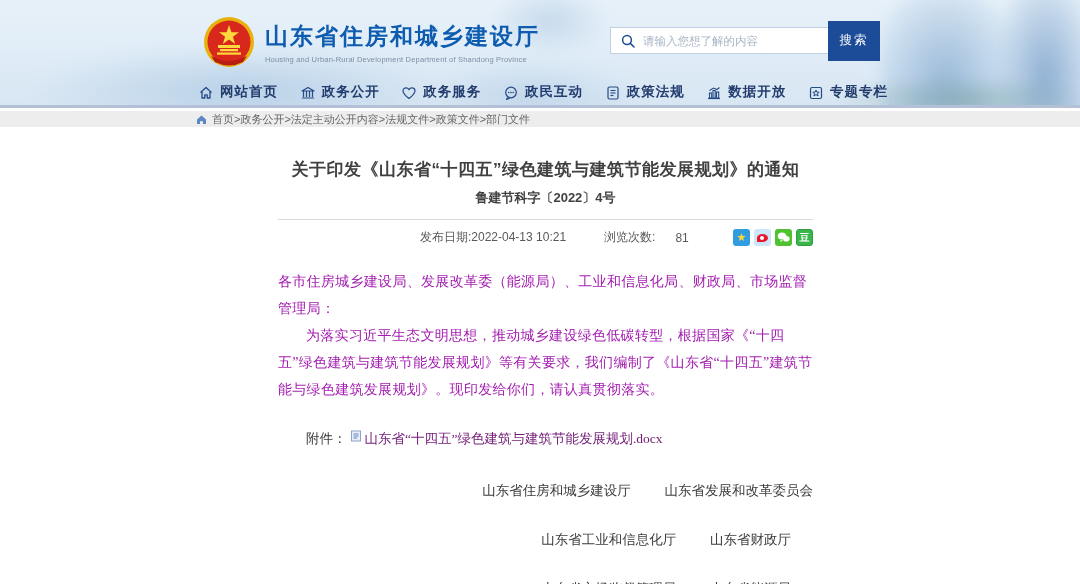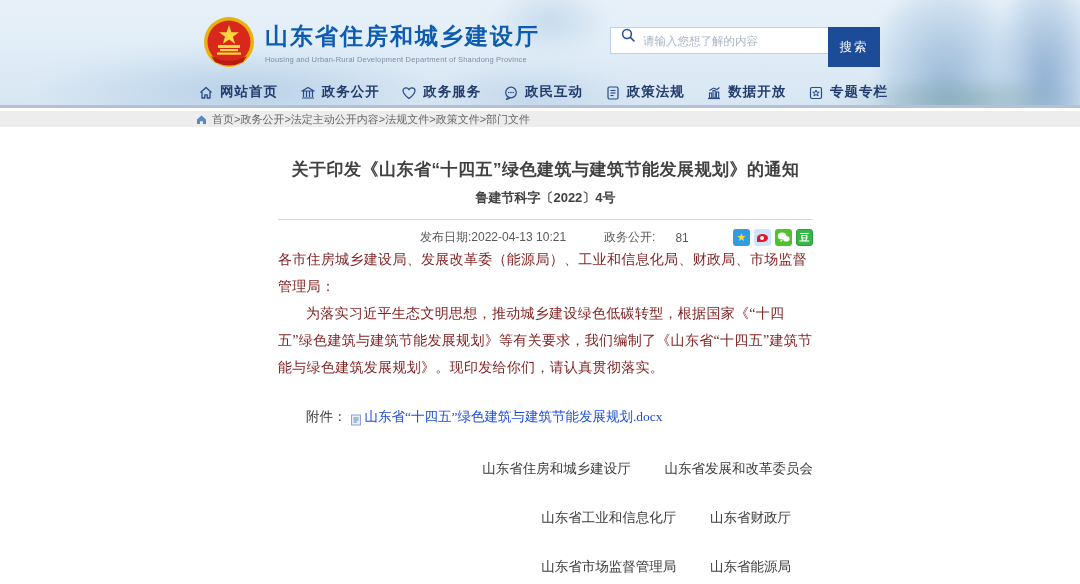--- a/index.html
+++ b/index.html
@@ -25,21 +25,21 @@
   .wash.w6 { left:490px; top:-15px; width:120px; height:70px;
              background:radial-gradient(ellipse at center, rgba(150,185,218,.4), rgba(160,195,225,0) 70%); }
 
   .brand { position:absolute; left:203px; top:16px; display:flex; align-items:center; }
   .emblem { width:52px; height:52px; flex:0 0 52px; }
   .brand-text { margin-left:10px; }
   .site-title { font-size:23px; font-weight:bold; color:#0e5cb0; letter-spacing:2px; }
   .site-sub { font-size:7.5px; color:#7e8da3; margin-top:3px; letter-spacing:.2px; }
 
   .search { position:absolute; left:610px; top:27px; width:270px; height:27px;
-            background:#fff; border:1px solid #bfd0e2; display:flex; }
+            background:#fff; border:1px solid #bfd0e2; display:flex; align-items:center; }
   .search .mag { margin:0 8px 0 10px; flex:0 0 14px; }
   .search input { flex:1; border:none; outline:none; font-size:11.5px; color:#333;
                   font-family:"Liberation Sans", sans-serif; background:transparent; }
   .search input::placeholder { color:#a9b6c6; }
   .search .btn { width:52px; height:40px; margin:-1px; background:#1c4c97; color:#fff;
                  font-size:12.5px; border:none; cursor:pointer; letter-spacing:2px;
                  font-family:"Liberation Sans", sans-serif; }
 
   .nav { position:absolute; left:198px; top:80px; width:690px; height:24px;
          display:flex; justify-content:space-between; align-items:center; }
@@ -68,28 +68,28 @@
            justify-content:center; font-size:11px; cursor:pointer; line-height:1; }
   .s-fav { background:#2f9de0; color:#ffd83d; }
   .s-weibo { background:#cde7f8; }
   .s-weibo .eye { width:11px; height:8px; background:#e6162d; border-radius:50% 50% 50% 0; position:relative; }
   .s-weibo .eye::after { content:""; position:absolute; left:3px; top:2px; width:4px; height:4px;
                          background:#fff; border-radius:50%; }
   .s-wechat { background:#4fc32f; }
   .s-douban { background:#3ab54a; color:#fff; font-size:10px; font-weight:bold;
               border:1px solid #2f9e3e; }
 
-  .body-text { font-family:"Liberation Serif", serif;
-               font-size:14px; color:#7f1d1d; line-height:27px; letter-spacing:.3px; }
+  .body-text { margin-top:22px; font-family:"Liberation Serif", serif;
+               font-size:14px; color:#a21caf; line-height:27px; letter-spacing:.3px; }
   .body-text p.indent { text-indent:2em; }
 
   .attach { margin-top:27px; padding-left:28px; font-family:"Liberation Serif", serif;
-            font-size:13.5px; color:#3a3a3a; display:flex; align-items:flex-end; }
+            font-size:13.5px; color:#3a3a3a; display:flex; align-items:flex-start; }
   .attach .doc-ico { display:inline-block; margin:0 3px; }
-  .attach a { color:#1d4ed8; text-decoration:none; cursor:pointer; }
+  .attach a { color:#701a75; text-decoration:none; cursor:pointer; }
 
   .sigs { margin-top:34px; font-family:"Liberation Serif", serif; font-size:13.5px;
           color:#3a3a3a; }
   .sig-row { text-align:right; margin-top:31px; }
   .sig-row.inset { padding-right:22px; }
   .sig-right { margin-left:2.5em; }
 </style>
 </head>
 <body>
 
@@ -193,21 +193,21 @@
     <span class="crumb">首页&gt;政务公开&gt;法定主动公开内容&gt;法规文件&gt;政策文件&gt;部门文件</span>
   </div>
 
   <div class="article">
     <div class="a-title">关于印发《山东省“十四五”绿色建筑与建筑节能发展规划》的通知</div>
     <div class="a-docnum">鲁建节科字〔2022〕4号</div>
     <div class="a-sep"></div>
 
     <div class="a-meta">
       <span class="m-date">发布日期:2022-04-13 10:21</span>
-      <span class="m-viewlab">政务公开:</span>
+      <span class="m-viewlab">浏览次数:</span>
       <span class="m-views">81</span>
       <span class="share">
         <span class="sicon s-fav">★</span>
         <span class="sicon s-weibo">
             <span class="eye"></span>
           </span>
         <span class="sicon s-wechat">
           <svg width="13" height="11" viewBox="0 0 13 11">
             <ellipse cx="5" cy="4" rx="4.3" ry="3.5" fill="#fff"></ellipse>
             <ellipse cx="9.3" cy="6.8" rx="3.3" ry="2.8" fill="#fff"></ellipse>

